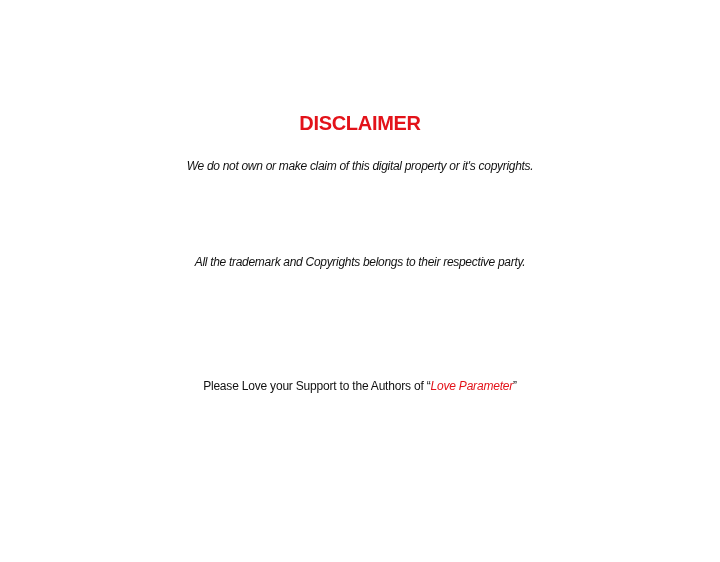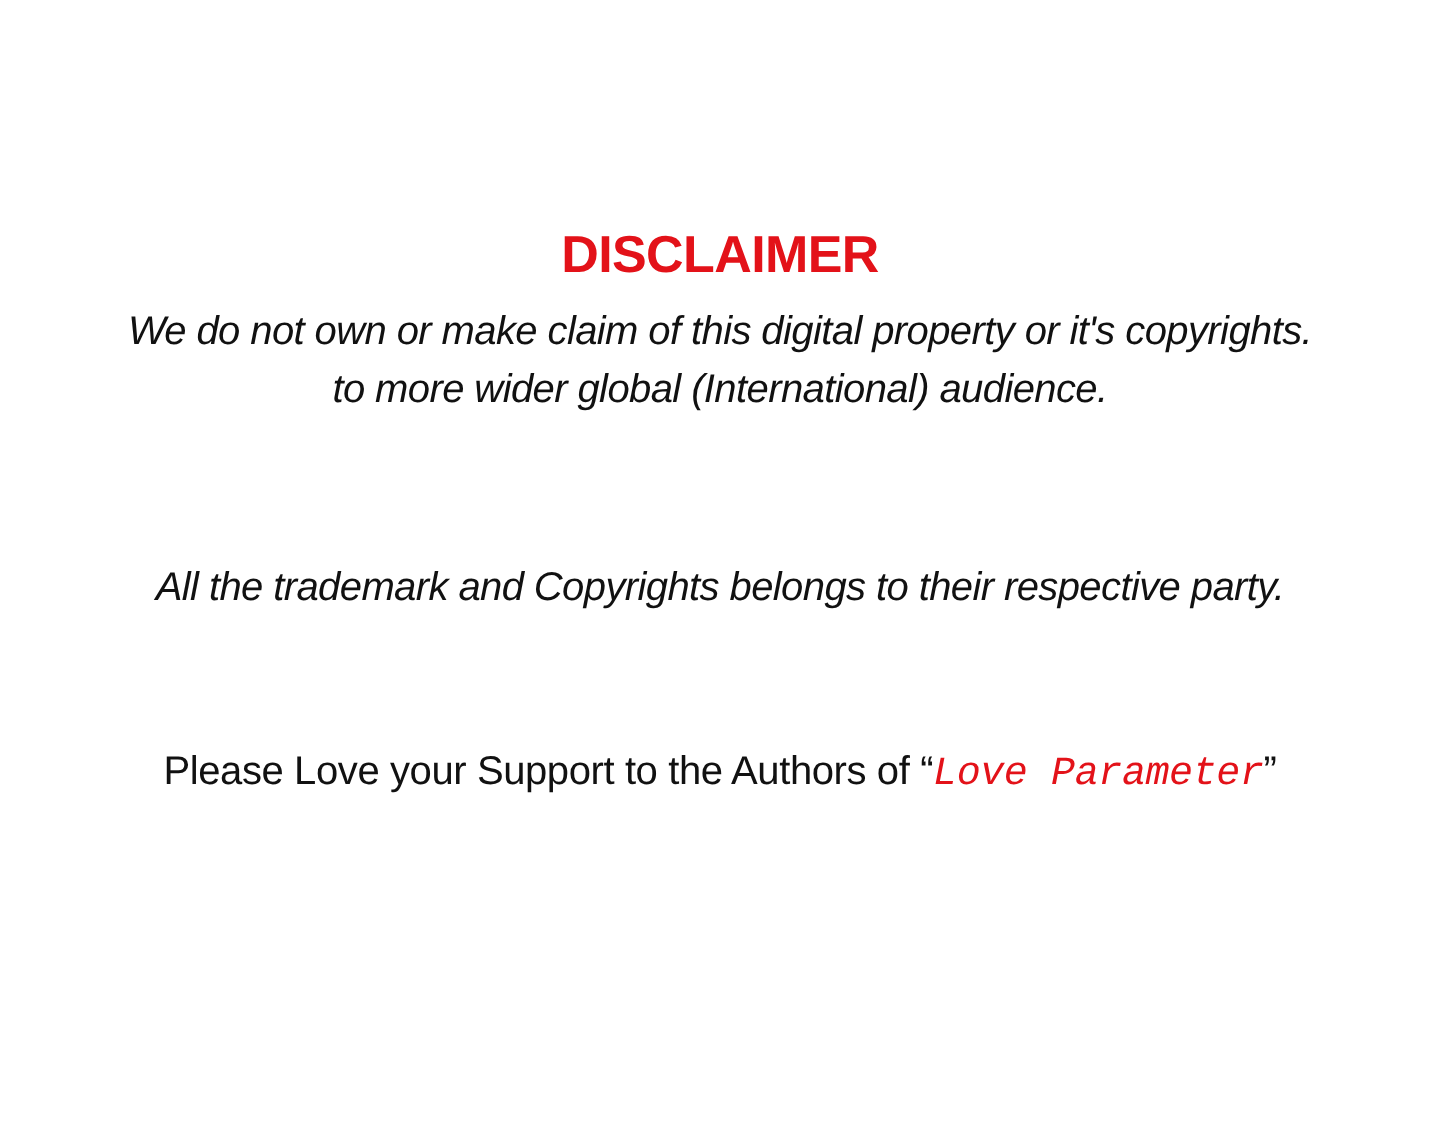--- a/index.html
+++ b/index.html
@@ -17,52 +17,50 @@
     overflow: hidden;
   }
   .center-line {
     position: absolute;
     left: 0;
     right: 0;
     text-align: center;
   }
   .title {
     top: 112px;
-    font-size: 26px;
+    font-size: 20px;
     font-weight: bold;
     letter-spacing: -0.3px;
     color: var(--accent, #e31219);
   }
   .para {
-    font-size: 20px;
+    font-size: 12px;
     line-height: 29px;
     letter-spacing: -0.3px;
   }
   .italic {
     font-style: italic;
   }
   .para1 { top: 152px; }
-  .para2 { top: 248px; margin-top: 32px; }
+  .para2 { top: 248px; }
   .para3 { top: 372px; letter-spacing: -0.2px; }
   .series {
     color: var(--accent, #e31219);
     font-style: italic;
-    font-family: Liberation Mono, monospace;
   }
 </style>
 </head>
 <body>
 
 <div class="canvas">
 
   <div class="center-line title">DISCLAIMER</div>
 
   <div class="center-line para para1 italic">
     <div>We do not own or make claim of this digital property or it's copyrights.</div>
-    <div>to more wider global (International) audience.</div>
   </div>
 
   <div class="center-line para para2 italic">All the trademark and Copyrights belongs to their respective party.</div>
 
   <div class="center-line para para3">
     <div><span>Please Love your Support to the Authors of “</span><span class="series">Love Parameter</span><span>”</span></div>
   </div>
 
 </div>
 

